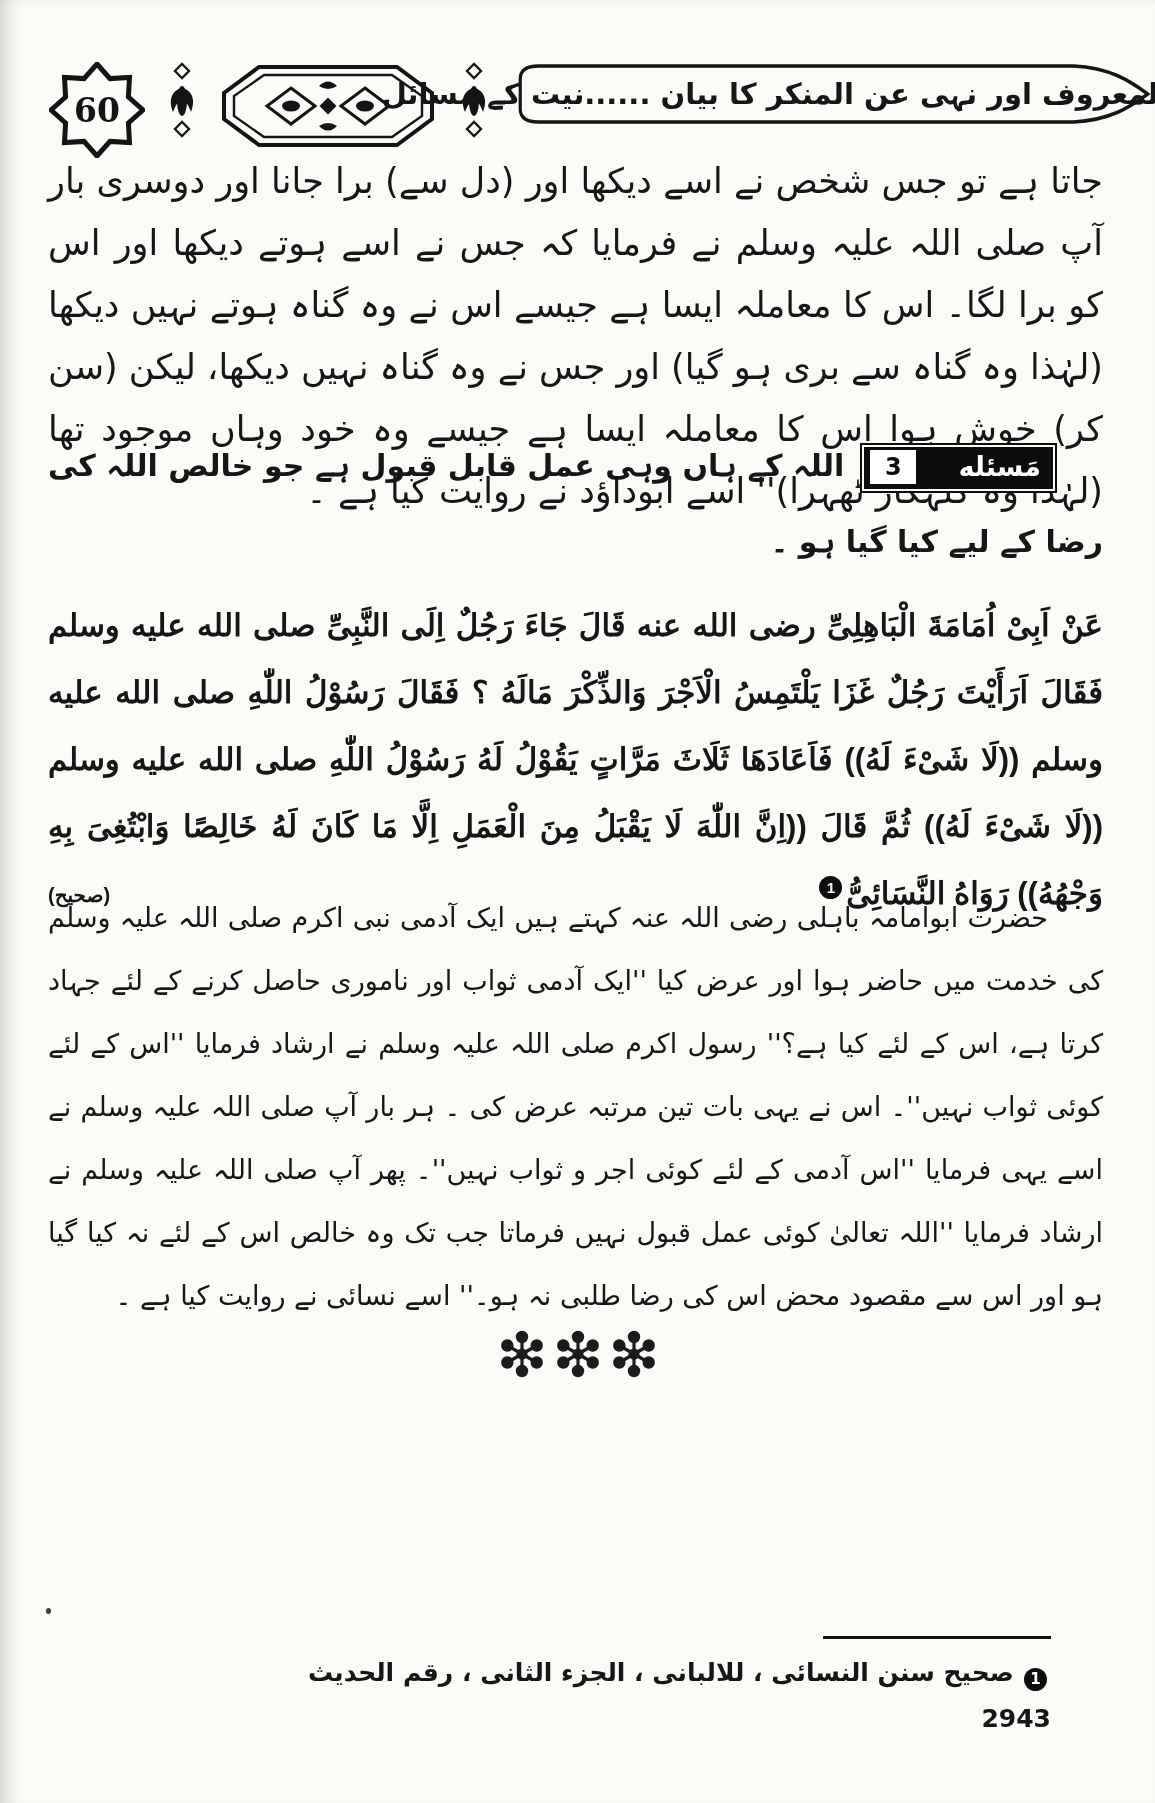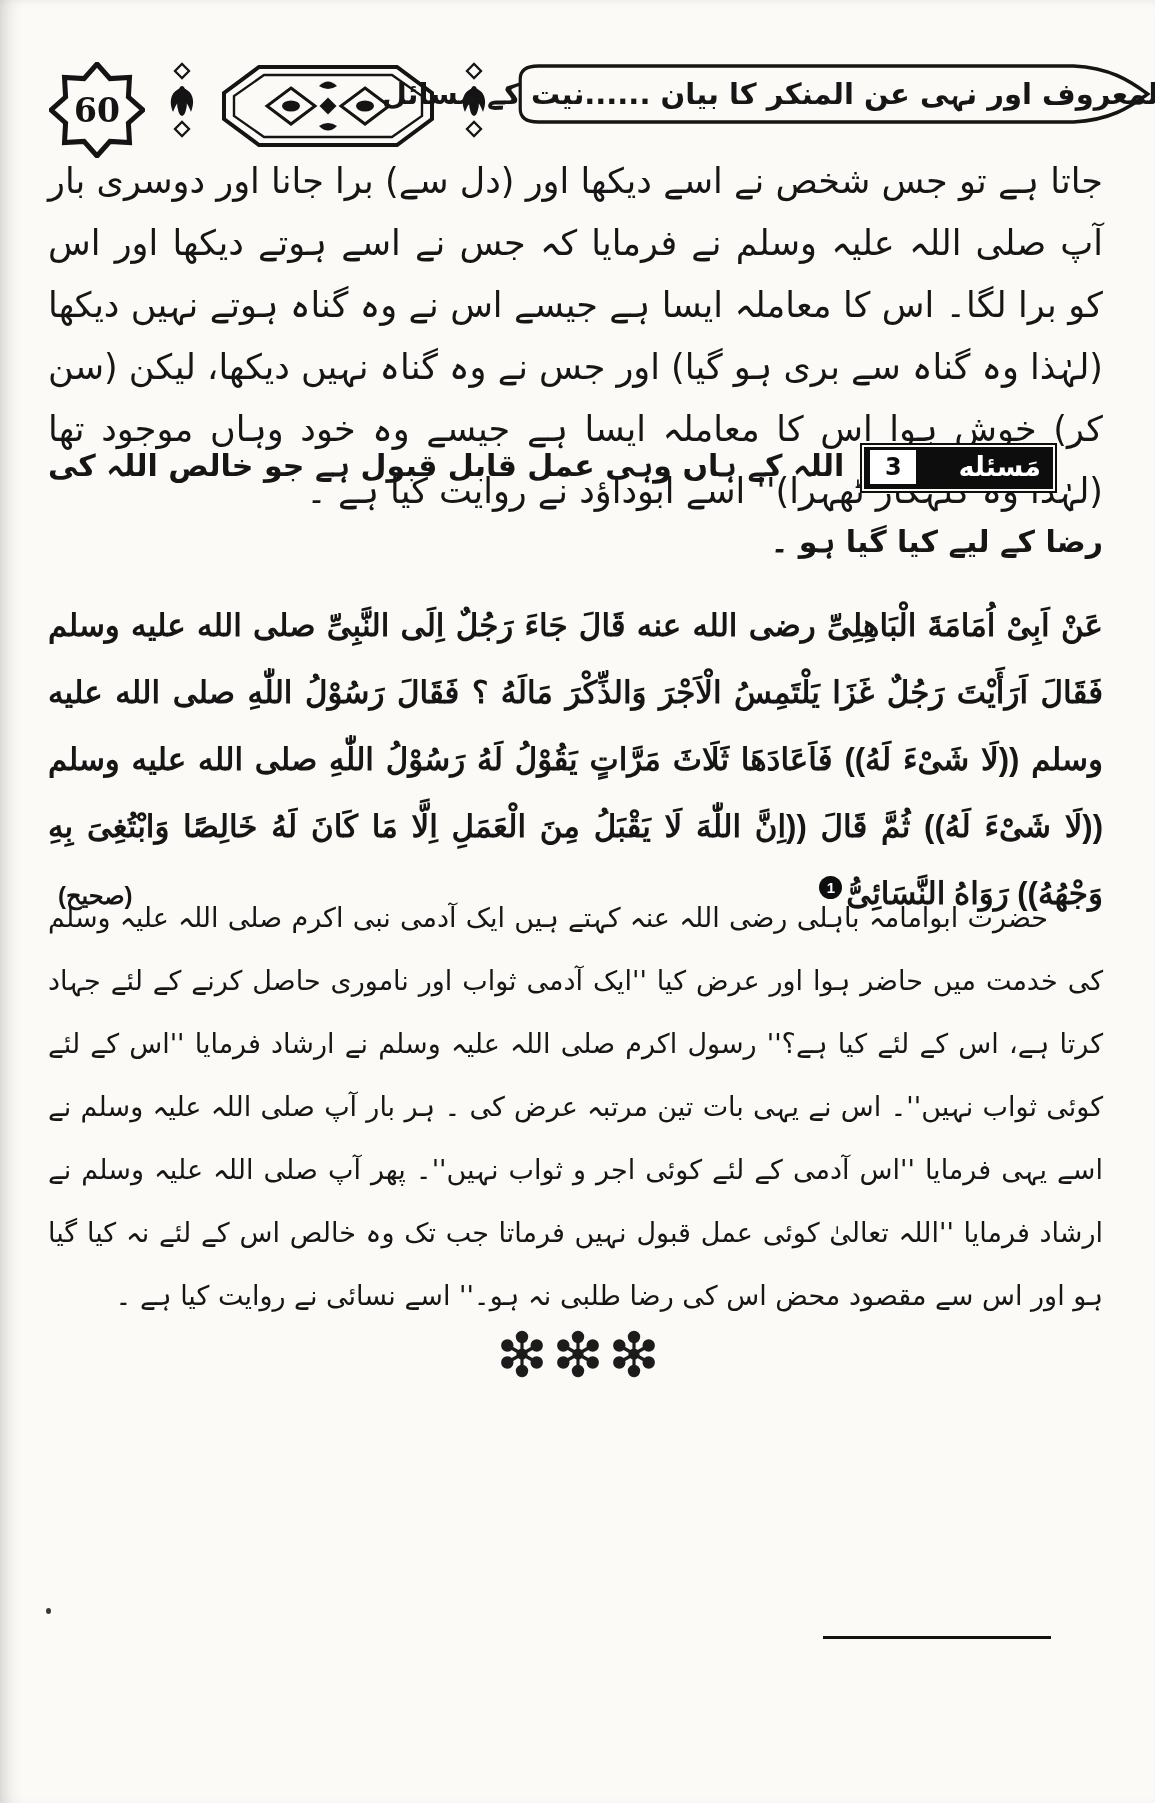--- a/index.html
+++ b/index.html
@@ -39,21 +39,21 @@
   .rtl{direction:rtl;unicode-bidi:embed;}
   .para{
     position:absolute;left:48px;right:52px;
     text-align:justify;
   }
   .p-cont{top:150px;font-size:35px;line-height:62px;}
   .p-masala{top:428px;font-size:30px;font-weight:bold;line-height:76px;text-indent:46px;}
   .p-arabic{top:592px;font-size:31px;font-weight:bold;line-height:67px;font-family:Liberation Sans, sans-serif;}
   .p-trans{top:886px;font-size:27px;line-height:63px;text-indent:55px;}
   .grade{
-    position:absolute;left:10px;bottom:-2px;font-size:24px;font-weight:bold;text-indent:0;
+    position:absolute;left:0;bottom:-2px;font-size:20px;font-weight:bold;text-indent:0;
   }
   
   .badge{
     display:inline-flex;align-items:center;vertical-align:middle;
     background:#0d0d0d;border:2px solid #0d0d0d;box-shadow:inset 0 0 0 2px #fbfaf7;
     padding:5px 10px 7px 8px;margin-left:16px;gap:14px;text-indent:0;
   }
   .badge .badge-label{color:#ffffff;font-size:27px;font-weight:bold;line-height:1;padding:0 4px;margin-left:24px;}
   .badge .badge-num{
     background:#ffffff;color:#0d0d0d;min-width:46px;height:34px;
@@ -181,14 +181,17 @@
           <circle cx="-14.7" cy="8.5" r="4.6"></circle>
             <circle cx="14.7" cy="-8.5" r="4.6"></circle>
           <circle cx="0" cy="0" r="4"></circle>
         </g>
       </g>
     </svg>
   </div>
 
   <div class="speck"></div>
   <div class="fn-sep"></div>
+  <div class="footnote rtl" lang="ar">
+    <span class="fn-ref">1</span><span>صحيح سنن النسائى ، للالبانى ، الجزء الثانى ، رقم الحديث 2943</span>
+  </div>
 
 </div>
 
 </body></html>

